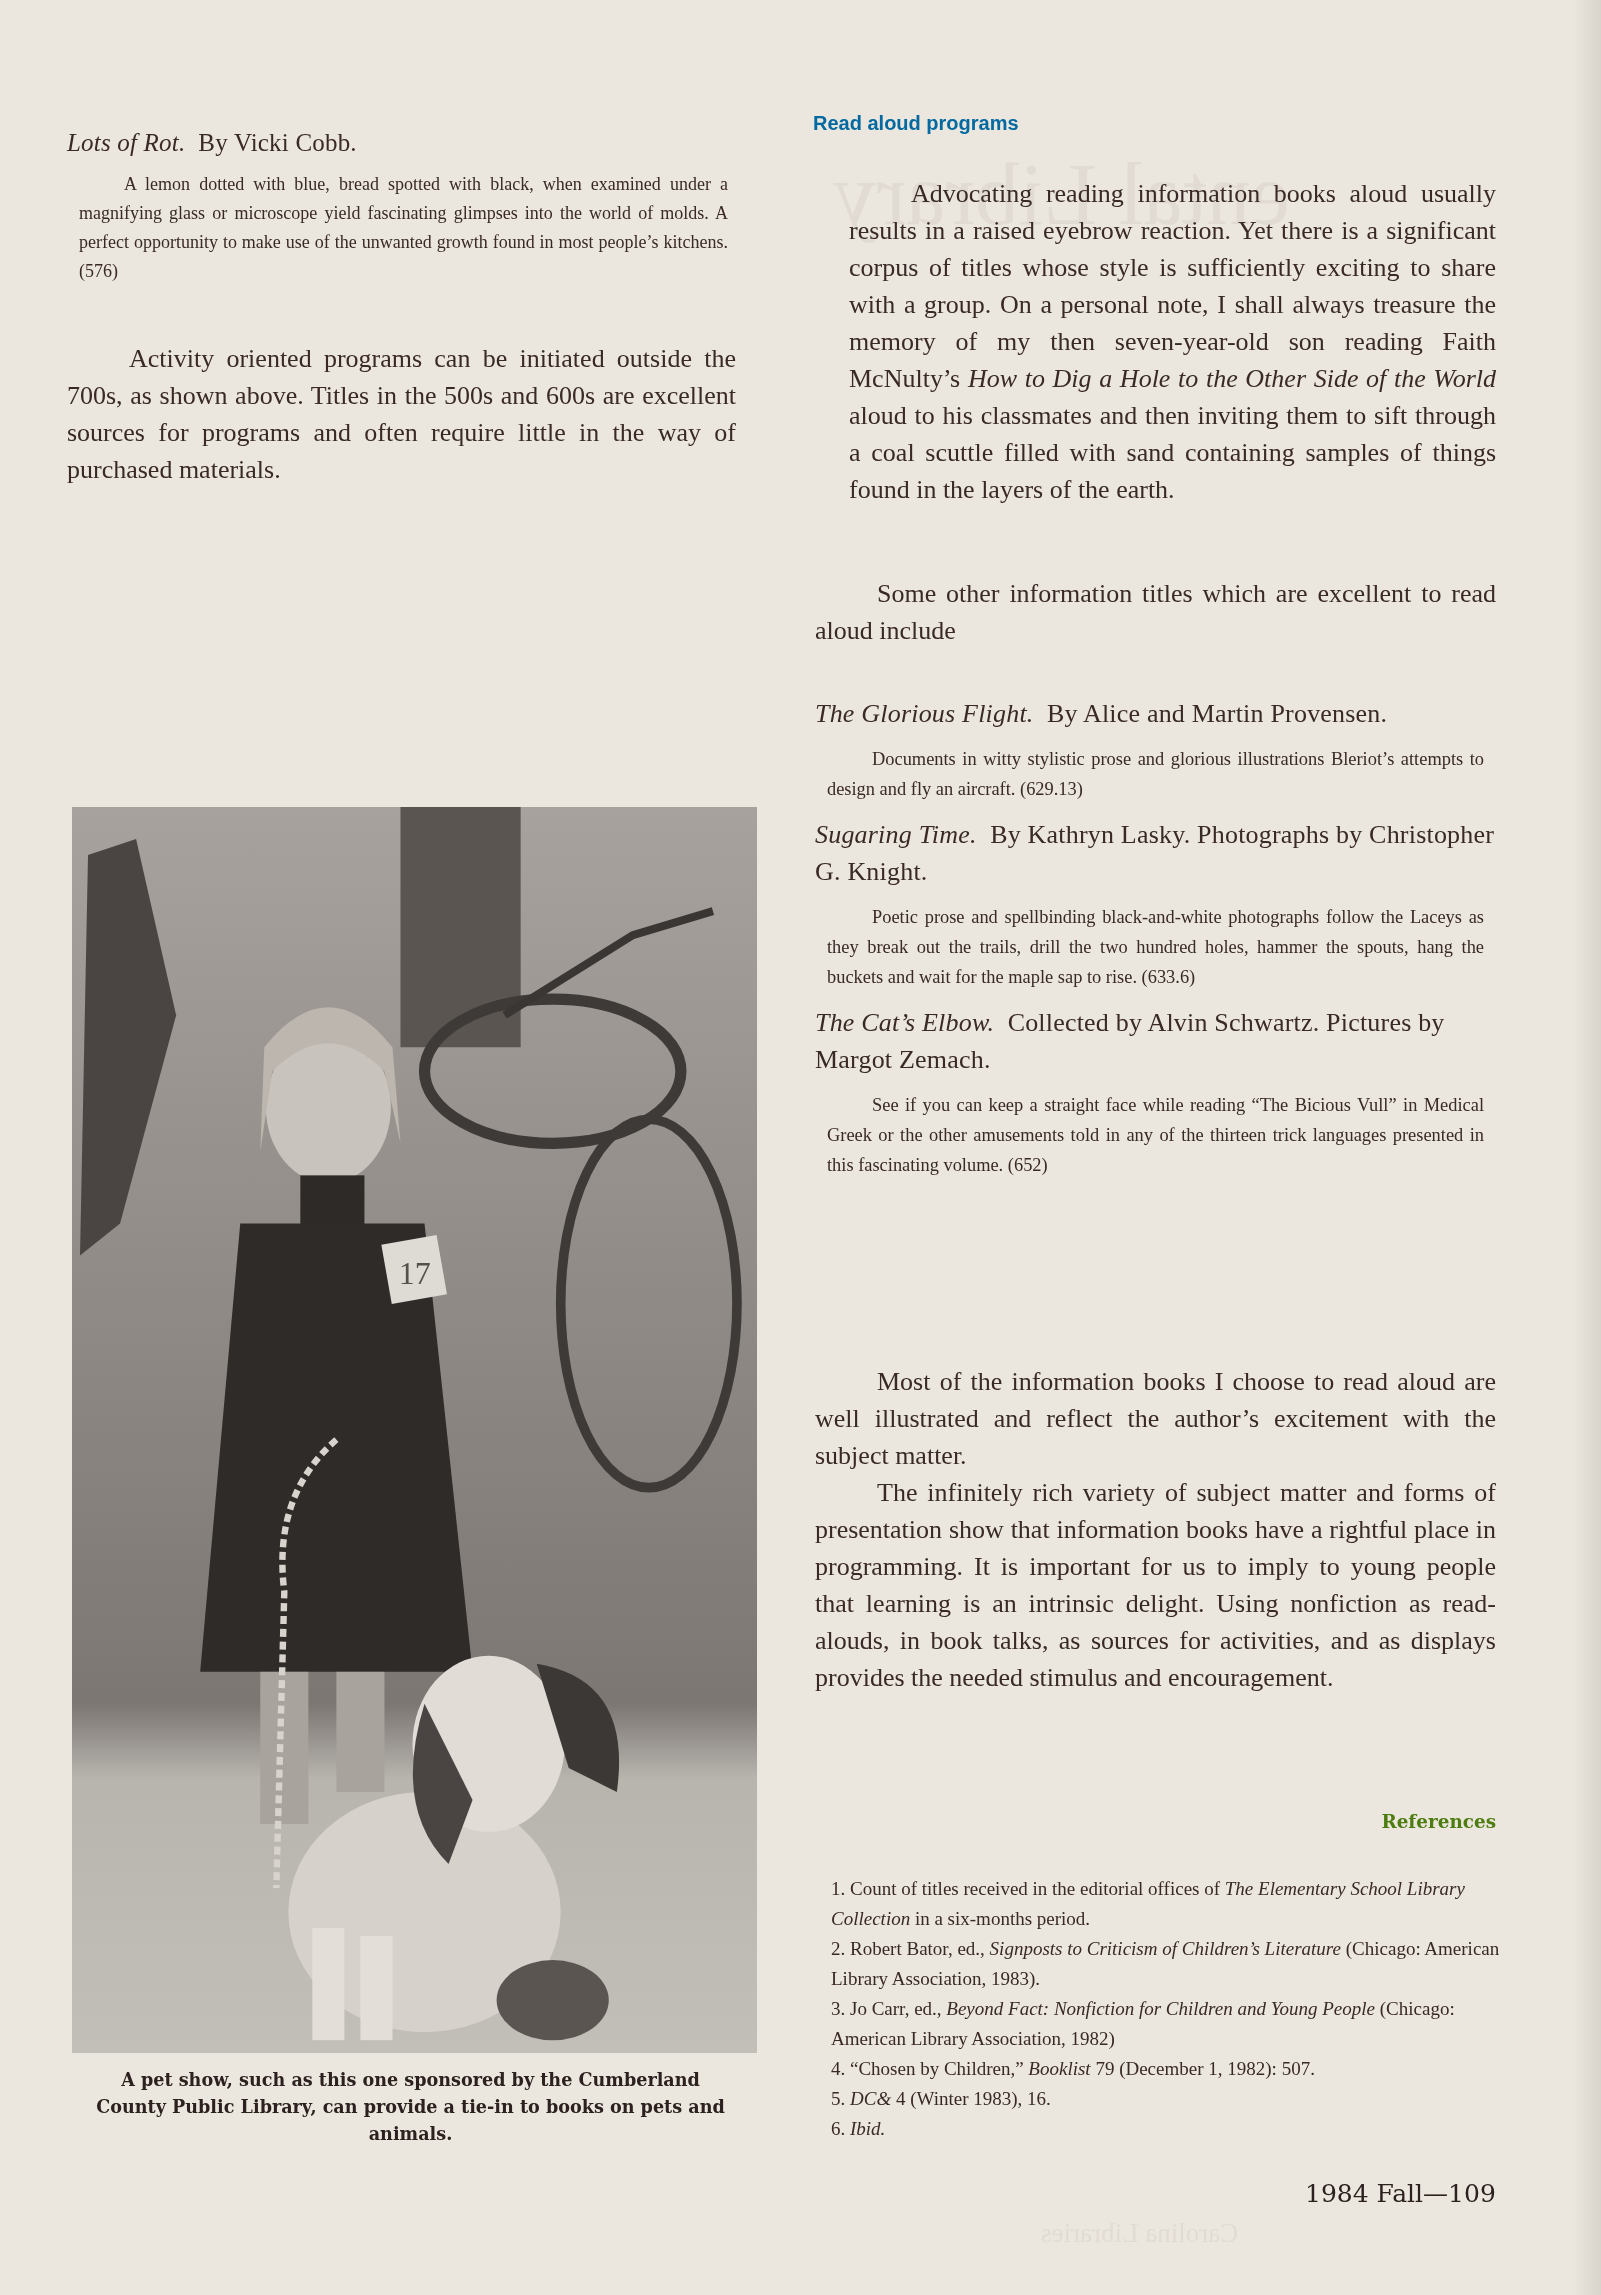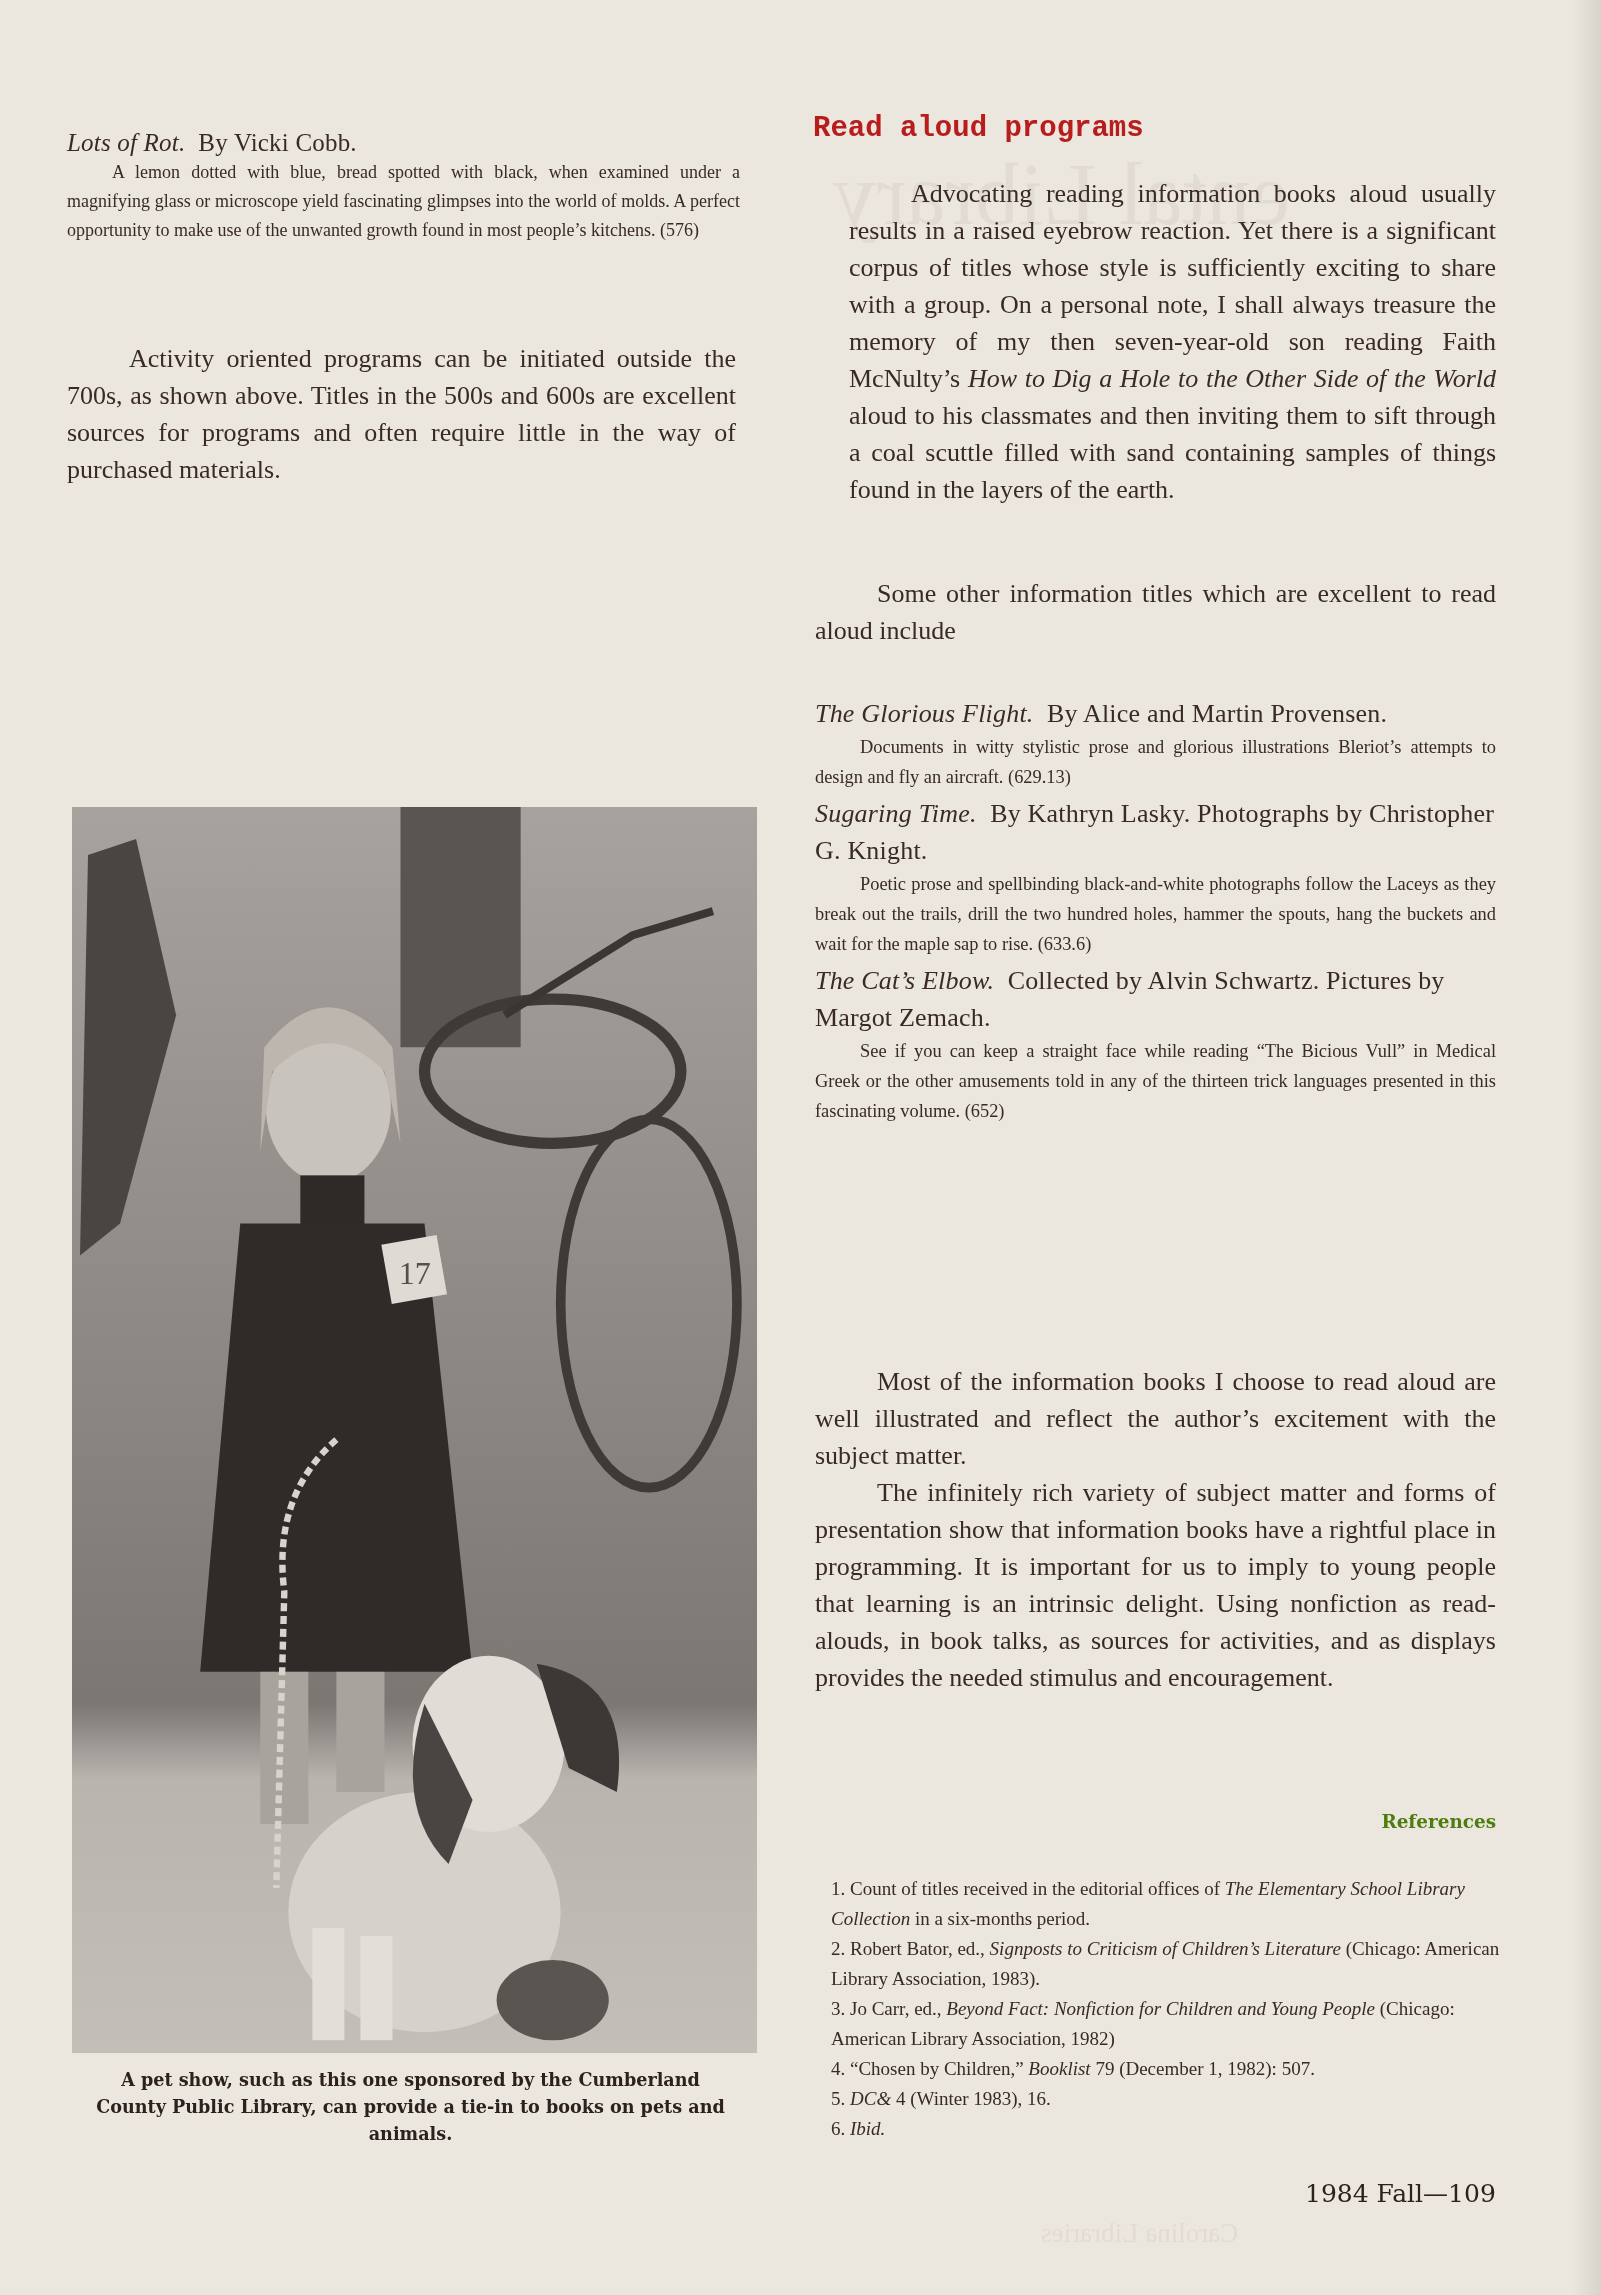--- a/index.html
+++ b/index.html
@@ -16,21 +16,21 @@
   .ghost {
     position: absolute; color: rgba(60,50,48,0.06); font-family: "Liberation Serif", serif;
     white-space: nowrap; pointer-events: none;
   }
 
   
   .left-col { position: absolute; left: 67px; top: 128px; width: 673px; }
   .entry-title { font-size: 25px; line-height: 30px; margin: 0; font-family: "Liberation Serif", serif; letter-spacing: 0.2px; }
   .entry-title i { font-style: italic; }
   .annot {
-    font-size: 18px; line-height: 29px; margin: 0; text-align: justify;
+    font-size: 18px; line-height: 29px; margin: 12px; text-align: justify;
     font-family: "Liberation Serif", serif;
   }
   .annot .indent { display: inline-block; width: 45px; }
   .body-para {
     font-size: 26px; line-height: 37px; text-align: justify; margin: 0;
     font-family: "Liberation Serif", serif;
   }
   .body-para .indent { display: inline-block; width: 62px; }
 
   .left-body { position: absolute; left: 67px; top: 340px; width: 669px; }
@@ -45,21 +45,21 @@
   .caption {
     position: absolute; left: 90px; top: 2066px; width: 641px;
     font-family: "DejaVu Serif", serif; font-weight: bold;
     font-size: 17.6px; line-height: 27px; margin: 0; color: #2c211f; text-align: center;
   }
 
   
   .right-col { position: absolute; left: 815px; width: 681px; }
   .section-heading {
     position: absolute; left: 813px; top: 112px; margin: 0;
-    font-family: Liberation Mono, monospace; font-weight: bold; font-size: 29px; color: #b91c1c;
+    font-family: Liberation Sans, sans-serif; font-weight: bold; font-size: 20px; color: #0369a1;
   }
   .rc-intro { top: 175px; }
   .rc-intro .body-para { line-height: 37px; margin-left: 34px; }
   .rc-some { top: 575px; }
   .book-list { top: 695px; }
   .book-list .book { margin: 0 0 3.2px 0; }
   .book .entry-title { font-size: 26px; line-height: 37px; }
   .book .annot { font-size: 18.4px; line-height: 30px; }
   .rc-closing { top: 1363px; }
   .rc-closing .body-para { line-height: 37px; }

